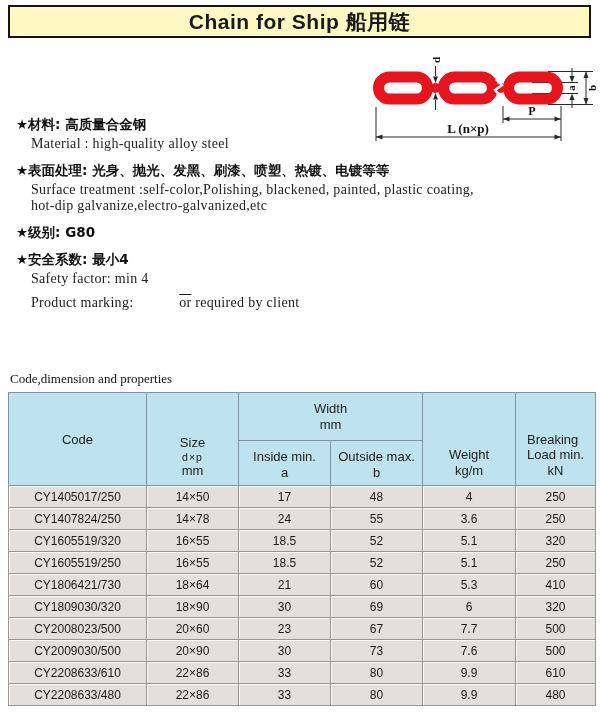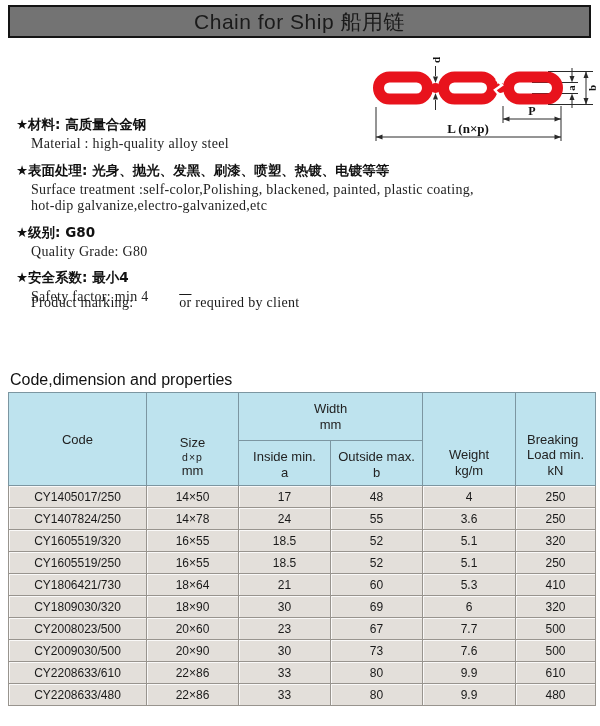--- a/index.html
+++ b/index.html
@@ -1,23 +1,23 @@
 <!DOCTYPE html>
 <html><head>
 <meta charset="utf-8">
 <style>
   * { margin:0; padding:0; box-sizing:border-box; }
   html,body { width:600px; height:726px; background:#ffffff; font-family:"Liberation Sans", sans-serif; color:#1a1a1a; }
   body { position:relative; overflow:hidden; }
 
   .title-bar{
     position:absolute; left:8px; top:5px; width:583px; height:33px;
-    background:#737373; border:2px solid #141414;
+    background:#fef9c3; border:2px solid #141414;
     display:flex; align-items:center; justify-content:center;
-    font-weight:normal; font-size:21px; letter-spacing:.5px;
+    font-weight:bold; font-size:21px; letter-spacing:.5px;
     font-family:"Liberation Sans", sans-serif;
   }
 
   .diagram{ position:absolute; left:350px; top:47px; width:250px; height:106px; }
   .diagram svg{ display:block; width:250px; height:106px; }
   .dim-text{ font-family:"Liberation Serif", serif; font-weight:bold; fill:#111; }
 
   .specs{ position:absolute; left:16px; top:116px; width:560px; }
   .spec-zh{
     font-family:"DejaVu Sans", sans-serif; font-weight:bold;
@@ -30,21 +30,21 @@
   }
   .marking{
     position:absolute; left:31px; top:295px;
     font-family:"Liberation Serif", serif; font-size:14px; letter-spacing:.3px;
   }
   .marking .val{ margin-left:42px; }
   .ov{ text-decoration:overline; }
 
   .caption{
     position:absolute; left:10px; top:371px;
-    font-family:Liberation Sans, sans-serif; font-size:16px; color:#111;
+    font-family:Liberation Serif, serif; font-size:13px; color:#111;
   }
 
   table.spec{
     position:absolute; left:8px; top:392px; width:587px;
     border-collapse:collapse; table-layout:fixed;
   }
   table.spec th{
     background:#bee3ee; border:1px solid #7c96a1;
     font-weight:normal; font-size:13px; color:#222;
     vertical-align:top; padding:0;
@@ -134,21 +134,20 @@
   </svg>
 </div>
 
 <div class="specs">
   <div class="spec-zh">★材料: 高质量合金钢</div>
   <div class="spec-en">Material : high-quality alloy steel</div>
   <div class="spec-zh">★表面处理: 光身、抛光、发黑、刷漆、喷塑、热镀、电镀等等</div>
   <div class="spec-en">Surface treatment :self-color,Polishing, blackened, painted, plastic coating,</div>
   <div class="spec-en">hot-dip galvanize,electro-galvanized,etc</div>
   <div class="spec-zh">★级别: G80</div>
-  <div class="spec-en">Quality Grade: G80</div>
   <div class="spec-zh">★安全系数: 最小4</div>
   <div class="spec-en">Safety factor: min 4</div>
 </div>
 
 <div class="marking">
   <span>Product marking:</span>
   <span class="val"><span class="ov">or</span><span> required by client</span></span>
 </div>
 
 <div class="caption">Code,dimension and properties</div>

